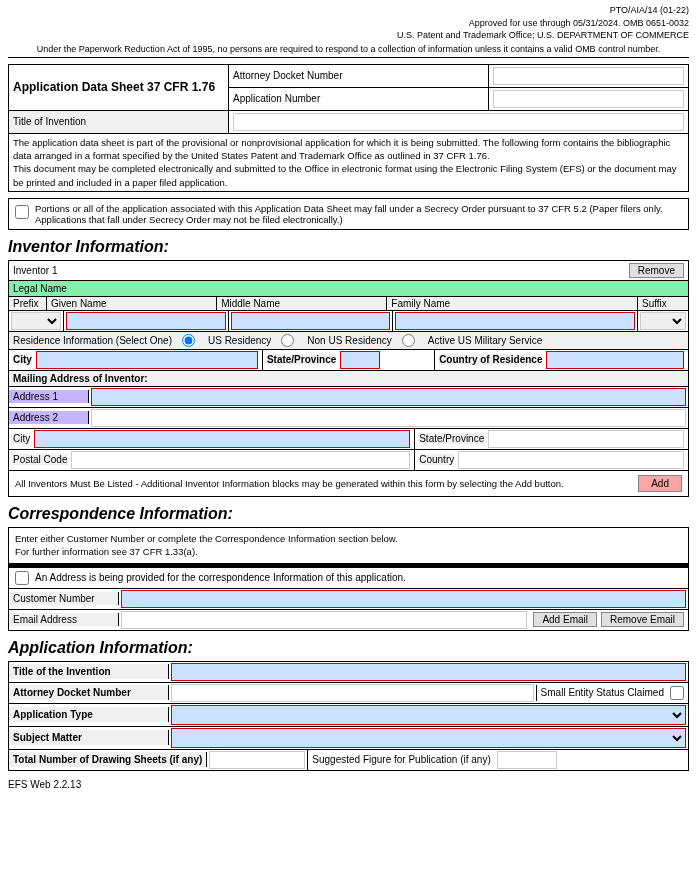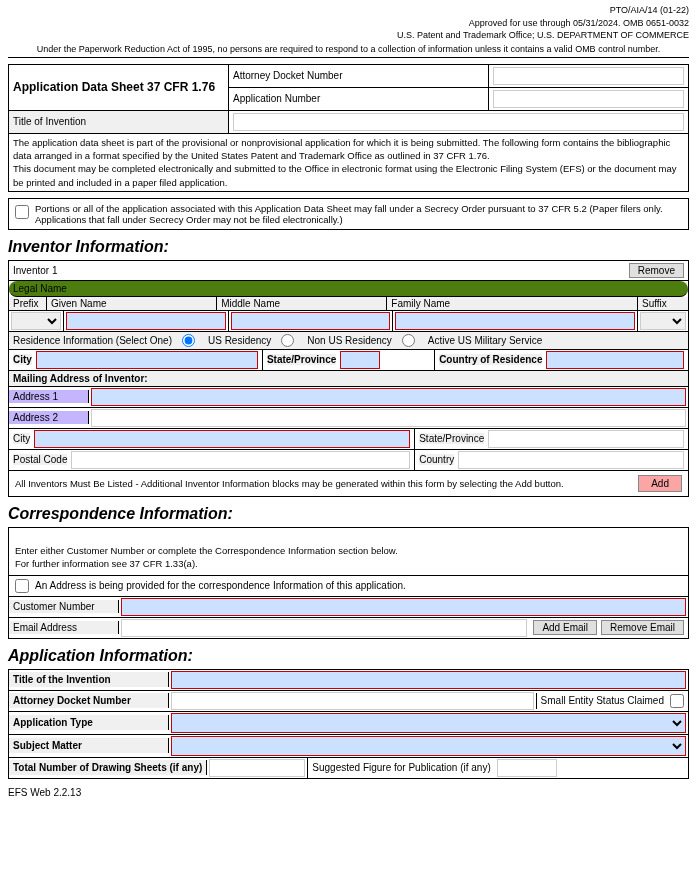--- a/index.html
+++ b/index.html
@@ -99,22 +99,21 @@
       background: #e0e0e0;
       border: 1px solid #888;
       padding: 1px 8px;
       font-size: 10px;
       cursor: pointer;
     }
     .legal-name-row {
       padding: 2px 4px;
       font-size: 10px;
       border-bottom: 1px solid #000;
-      background: #4d7c0f;
-      border-radius: 8px;
+      background: #86efac;
     }
     .name-fields-header {
       display: flex;
       border-bottom: 1px solid #000;
     }
     .name-field-label {
       font-size: 10px;
       padding: 1px 4px;
       border-right: 1px solid #000;
       background: #f0f0f0;
@@ -236,23 +235,22 @@
       cursor: pointer;
     }
     
     .corr-section {
       border: 1px solid #000;
       margin-bottom: 8px;
     }
     .corr-info {
       padding: 4px 6px;
       font-size: 9.5px;
-      border-bottom: 1px solid #000000;
+      border-bottom: 5px solid #000000;
       line-height: 1.4;
-      margin-top: 12px;
     }
     .corr-checkbox-row {
       display: flex;
       align-items: center;
       gap: 6px;
       padding: 3px 6px;
       border-bottom: 1px solid #000;
       font-size: 10px;
     }
     .corr-field-row {

